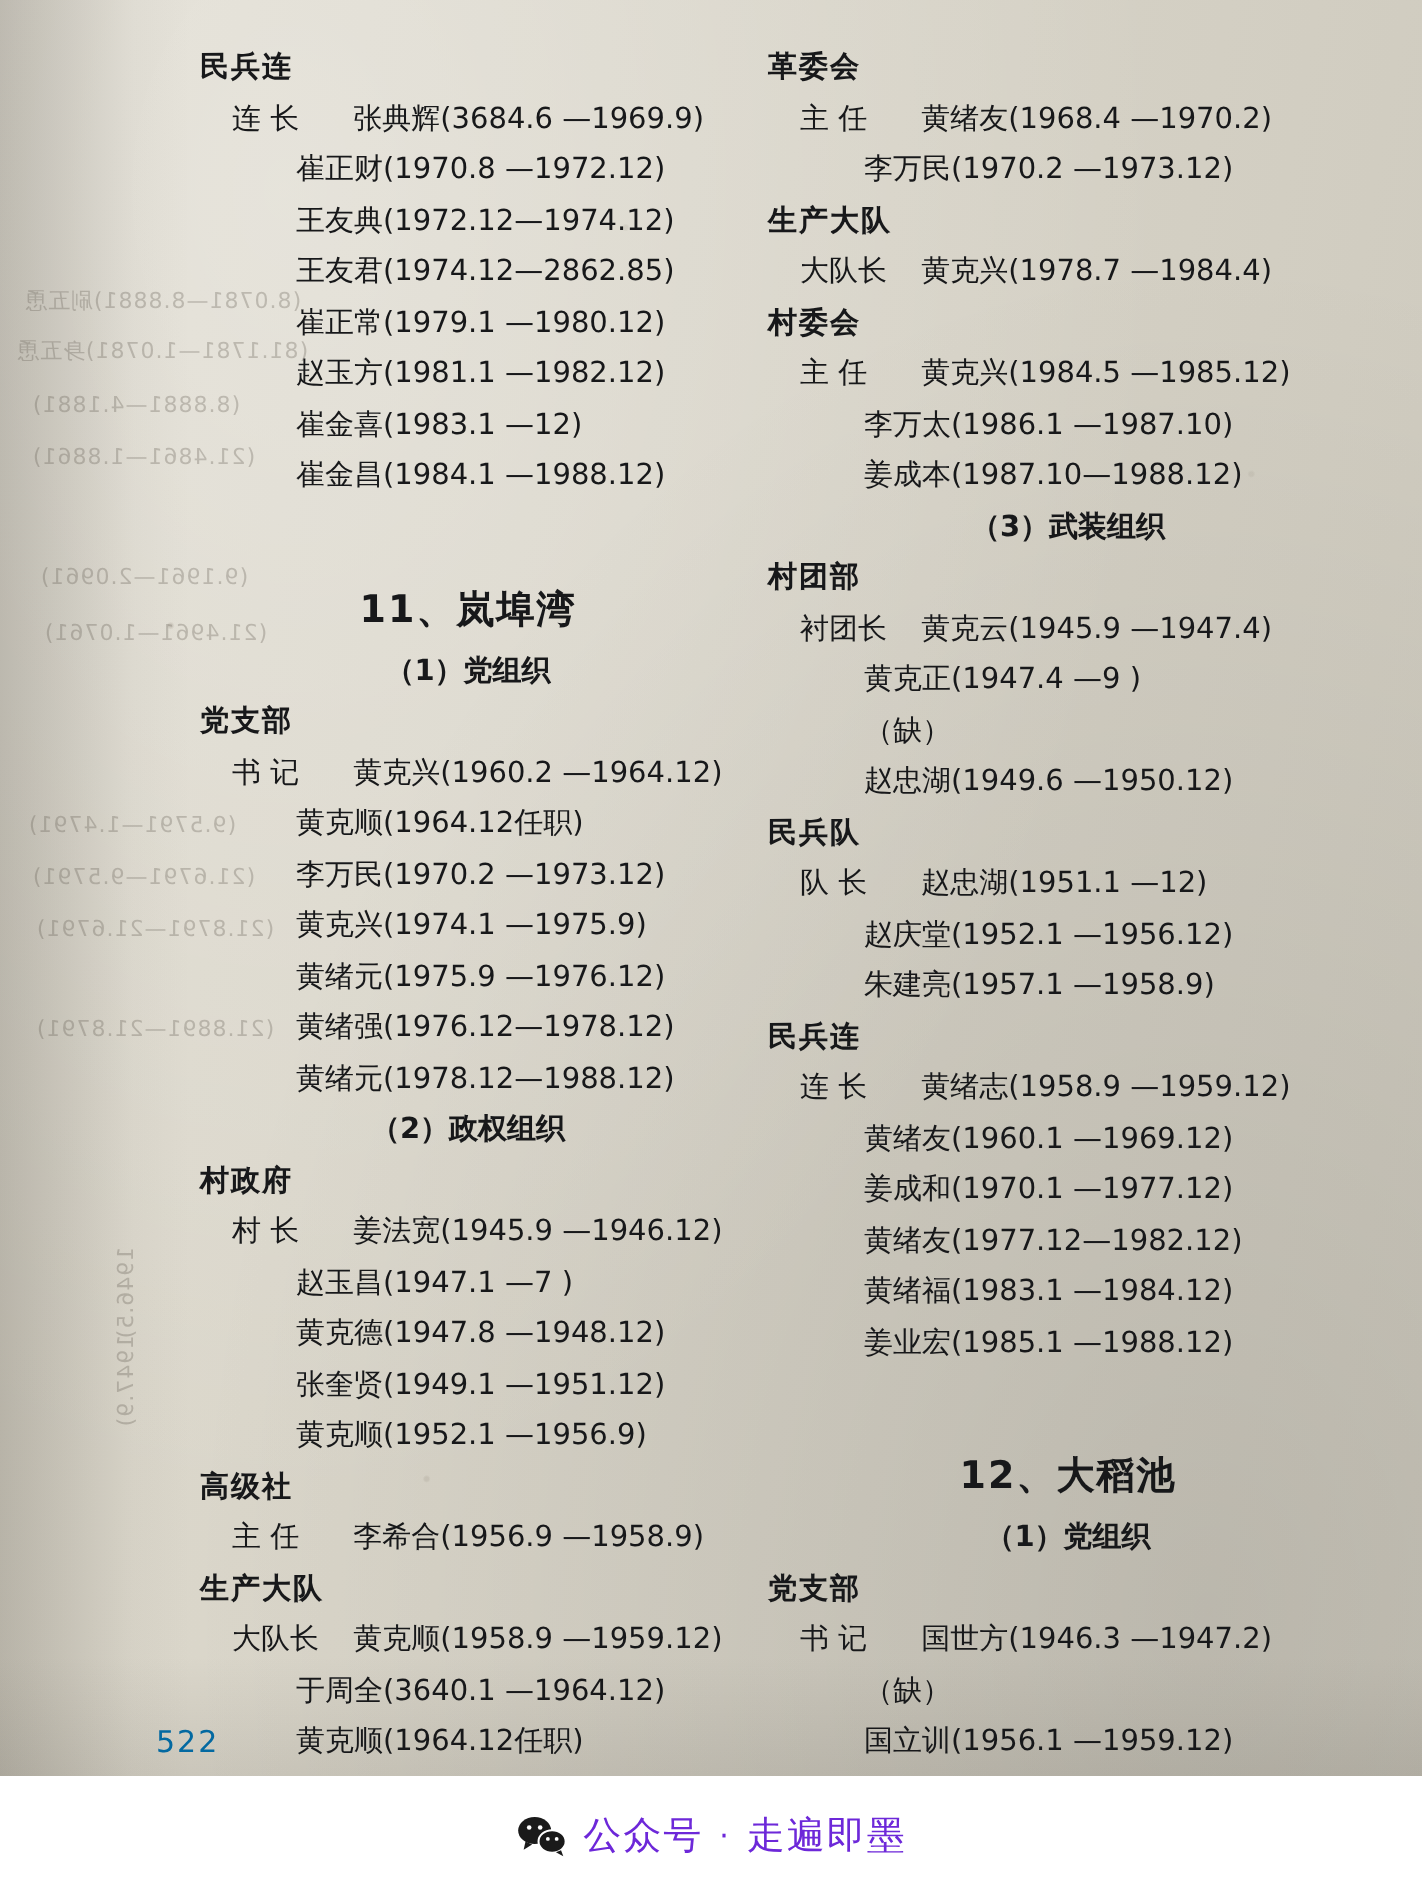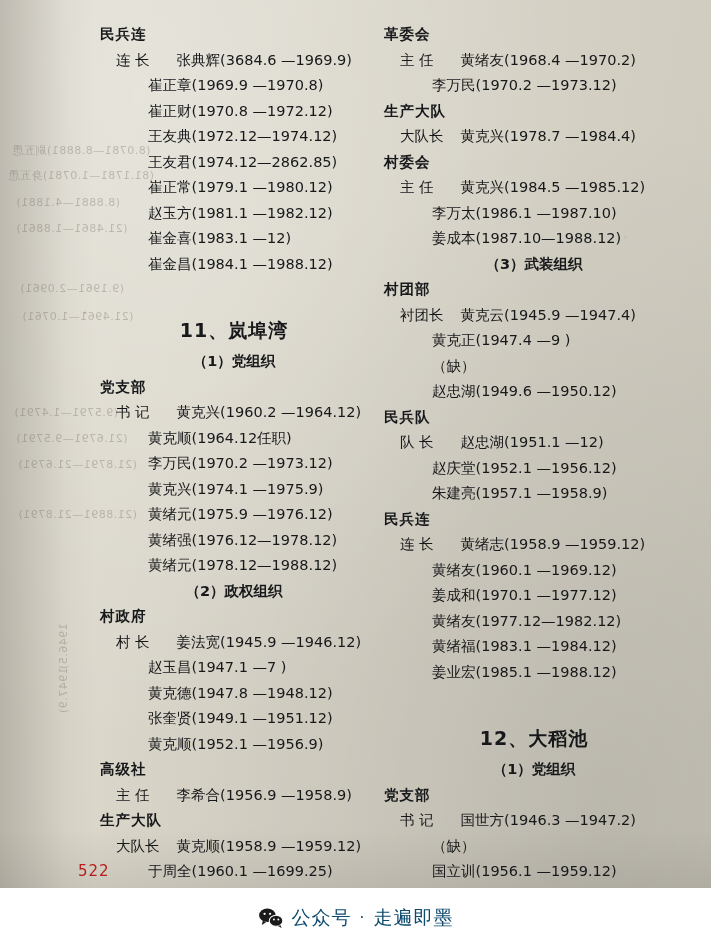--- a/index.html
+++ b/index.html
@@ -63,30 +63,30 @@
   .big{
     font-size:19px;font-weight:700;line-height:38px;letter-spacing:1px;
   }
   .sub{font-weight:700;}
   .role-w{display:inline-block;width:56px;letter-spacing:0px;}
   .nm{display:inline-block;}
   .spacer-l{height:34px;}
 
   .pagenum{
     position:absolute;left:78px;top:862px;
-    font-size:15px;color:#b91c1c;letter-spacing:1px;
+    font-size:15px;color:#0369a1;letter-spacing:1px;
   }
   .footerbar{
     position:absolute;left:0;bottom:0;width:711px;height:60px;
     background:#ffffff;
     display:flex;align-items:center;justify-content:center;
   }
   .footer-inner{
     display:flex;align-items:center;gap:8px;
-    font-size:19px;color:#0c4a6e;letter-spacing:1px;
+    font-size:19px;color:#6d28d9;letter-spacing:1px;
     font-family:"DejaVu Sans","Liberation Sans",sans-serif;
   }
   .wechat-icon{
     width:26px;height:22px;position:relative;display:inline-block;
   }
   .wechat-icon svg{display:block;}
   .dot-sep{font-size:15px;}
 </style>
 </head>
 <body>
@@ -106,21 +106,20 @@
 <div class="ghost" style="left:16px;top:432px;">(21.6791—9.5791)</div>
 <div class="ghost" style="left:18px;top:458px;">(21.8791—21.6791)</div>
 <div class="ghost" style="left:18px;top:508px;">(21.8891—21.8791)</div>
 <div class="ghost" style="left:40px;top:640px;transform:scaleX(-1) rotate(90deg);">1946.5)</div>
 <div class="ghost" style="left:40px;top:684px;transform:scaleX(-1) rotate(90deg);">1947.9)</div>
 
 <div class="cols">
   <div class="col col-left" id="col-left">
       <div class="line hdr">民兵连</div>
       <div class="line indent1"><span class="role-w">连  长</span><span> </span><span class="nm">张典辉(3684.6 —1969.9)</span></div>
-      <div class="line indent2"><span class="nm">崔正章(1969.9 —1970.8)</span></div>
       <div class="line indent2"><span class="nm">崔正财(1970.8 —1972.12)</span></div>
       <div class="line indent2"><span class="nm">王友典(1972.12—1974.12)</span></div>
       <div class="line indent2"><span class="nm">王友君(1974.12—2862.85)</span></div>
       <div class="line indent2"><span class="nm">崔正常(1979.1 —1980.12)</span></div>
       <div class="line indent2"><span class="nm">赵玉方(1981.1 —1982.12)</span></div>
       <div class="line indent2"><span class="nm">崔金喜(1983.1 —12)</span></div>
       <div class="line indent2"><span class="nm">崔金昌(1984.1 —1988.12)</span></div>
       <div class="spacer-l"></div>
       <div class="line big center">11、岚埠湾</div>
       <div class="line center sub">（1）党组织</div>
@@ -136,21 +135,21 @@
       <div class="line hdr">村政府</div>
       <div class="line indent1"><span class="role-w">村  长</span><span> </span><span class="nm">姜法宽(1945.9 —1946.12)</span></div>
       <div class="line indent2"><span class="nm">赵玉昌(1947.1 —7 )</span></div>
       <div class="line indent2"><span class="nm">黄克德(1947.8 —1948.12)</span></div>
       <div class="line indent2"><span class="nm">张奎贤(1949.1 —1951.12)</span></div>
       <div class="line indent2"><span class="nm">黄克顺(1952.1 —1956.9)</span></div>
       <div class="line hdr">高级社</div>
       <div class="line indent1"><span class="role-w">主  任</span><span> </span><span class="nm">李希合(1956.9 —1958.9)</span></div>
       <div class="line hdr">生产大队</div>
       <div class="line indent1"><span class="role-w">大队长</span><span> </span><span class="nm">黄克顺(1958.9 —1959.12)</span></div>
-      <div class="line indent2"><span class="nm">于周全(1960.1 —1699.25)</span></div>
+      <div class="line indent2"><span class="nm">于周全(3640.1 —1964.12)</span></div>
       <div class="line indent2"><span class="nm">黄克顺(1964.12任职)</span></div>
     </div>
   <div class="col col-right" id="col-right">
       <div class="line hdr">革委会</div>
       <div class="line indent1"><span class="role-w">主  任</span><span> </span><span class="nm">黄绪友(1968.4 —1970.2)</span></div>
       <div class="line indent2"><span class="nm">李万民(1970.2 —1973.12)</span></div>
       <div class="line hdr">生产大队</div>
       <div class="line indent1"><span class="role-w">大队长</span><span> </span><span class="nm">黄克兴(1978.7 —1984.4)</span></div>
       <div class="line hdr">村委会</div>
       <div class="line indent1"><span class="role-w">主  任</span><span> </span><span class="nm">黄克兴(1984.5 —1985.12)</span></div>

